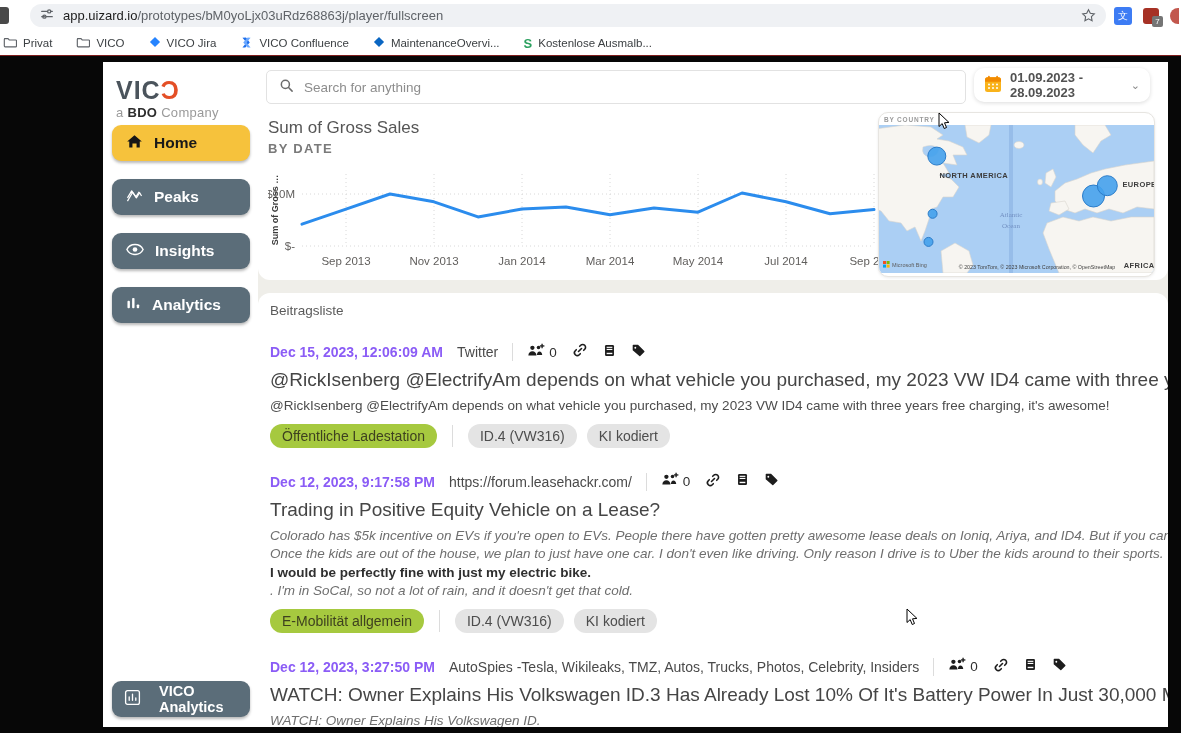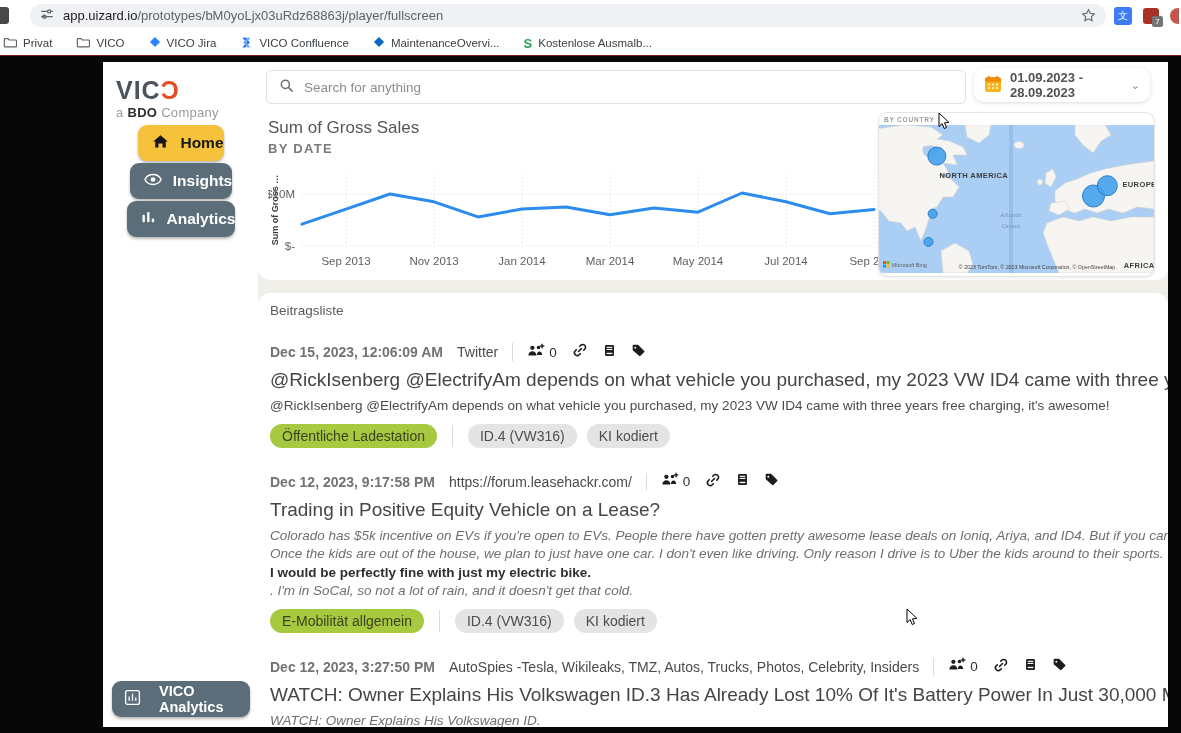--- a/index.html
+++ b/index.html
@@ -28,21 +28,21 @@
   .page { position:absolute; left:0; top:56px; right:0; bottom:0; background:#070707; }
   .app { position:absolute; left:103px; top:6px; width:1065px; height:665px; background:#fff; display:flex; overflow:hidden; }
 
   
   .sidebar { position:relative; width:155px; flex:none; background:#fff; }
   .logo { margin:16px 0 0 13px; line-height:1; }
   .logo-row { font-size:25px; font-weight:bold; letter-spacing:1px; color:#4b545c; }
   .logo-row .accent { color:#e44f26; }
   .logo-sub { font-size:13px; color:#9a9a9a; margin-top:3px; letter-spacing:.3px; }
   .logo-sub b { color:#2e2e2e; }
-  .nav { position:absolute; left:9px; right:8px; top:63px; display:flex; flex-direction:column; gap:2px;align-items:center; }
+  .nav { position:absolute; left:9px; right:8px; top:63px; display:flex; flex-direction:column; gap:18px; }
   .nav-btn { height:36px; border-radius:9px; display:flex; align-items:center; gap:11px; padding-left:14px;
              background:#5b6d79; color:#fff; font-size:15.5px; font-weight:bold; box-shadow:0 2px 3px rgba(0,0,0,.28); cursor:pointer; }
   .nav-btn.active { background:#f6c23c; color:#191919; }
   .bottom-btn { position:absolute; left:9px; bottom:10px; width:138px; height:36px; border-radius:9px; background:#5b6d79; color:#fff;
                 font-size:14.5px; font-weight:bold; display:flex; align-items:center; gap:18px; padding-left:12px; box-shadow:0 2px 3px rgba(0,0,0,.28); cursor:pointer; }
 
   
   .content { flex:1; min-width:0; display:flex; flex-direction:column; background:#efeee9; }
   .top-section { position:relative; height:218px; flex:none; background:#fff; border-radius:0 0 12px 12px; }
   .band { height:13px; flex:none; }
@@ -73,21 +73,21 @@
   .map-svg { display:block; }
   .m-region { font-size:7.5px; font-weight:bold; fill:#3c3c3c; letter-spacing:.4px; font-family:"Liberation Sans",sans-serif; }
   .m-ocean { font-size:7px; fill:#7290c2; font-family:"Liberation Serif",serif; }
   .m-attr { font-size:5.3px; fill:#3f3f3f; font-family:"Liberation Sans",sans-serif; }
   .m-bing { font-size:5.5px; fill:#5c5c5c; font-family:"Liberation Sans",sans-serif; }
 
   
   .posts-heading { font-size:13.5px; color:#5a5a5a; }
   .post { margin-top:24px; }
   .post-meta { display:flex; align-items:center; gap:14px; white-space:nowrap; overflow:hidden; }
-  .p-date { font-size:14px; font-weight:bold; color:#737373; }
+  .p-date { font-size:14px; font-weight:bold; color:#8b5cf6; }
   .p-source { font-size:14px; color:#4a4a4a; }
   .meta-sep { width:1px; height:18px; background:#dcdcdc; flex:none; }
   .meta-icons { display:flex; align-items:center; gap:15px; }
   .micon { display:flex; align-items:center; gap:4px; cursor:pointer; }
   .micount { font-size:13.5px; color:#2e2e2e; }
   .post-title { margin-top:7px; font-size:19px; color:#454545; white-space:nowrap; overflow:hidden; cursor:pointer; }
   .post-body { margin-top:6px; }
   .post-body div { font-size:13.5px; line-height:18.5px; color:#4c4c4c; white-space:nowrap; overflow:hidden; }
   .bl-italic { font-style:italic; color:#6e6e6e !important; }
   .bl-bold { font-weight:bold; color:#2f2f2f !important; }
@@ -178,20 +178,27 @@
         <div class="logo">
           <div class="logo-row"><span>VIC</span><span class="accent">Ɔ</span></div>
           <div class="logo-sub"><span>a </span><b>BDO</b><span> Company</span></div>
         </div>
         <nav class="nav" id="nav">
             <div class="nav-btn active">
               <span><svg viewBox="0 0 18 16" width="17" height="15">
                   <path d="M9 1.2L16.8 8h-2.2v6.5h-3.4V10H6.8v4.5H3.4V8H1.2z" fill="#161616"></path>
                 </svg></span>
               <span>Home</span>
+            </div>
+            <div class="nav-btn">
+              <span><svg viewBox="0 0 18 16" width="17" height="15" fill="none" stroke="#fff" stroke-width="1.3" stroke-linejoin="round">
+                  <path d="M1.5 14L7 4.5l4 6L14.5 5l2 3.5"></path>
+                  <path d="M1.5 10.5L6 3l4.5 6.5L14 4"></path>
+                </svg></span>
+              <span>Peaks</span>
             </div>
             <div class="nav-btn">
               <span><svg viewBox="0 0 20 14" width="18" height="13">
                   <path d="M10 1.5C5.5 1.5 2.2 4.5 1 7c1.2 2.5 4.5 5.5 9 5.5S17.8 9.5 19 7c-1.2-2.5-4.5-5.5-9-5.5z" fill="none" stroke="#fff" stroke-width="1.6"></path>
                   <circle cx="10" cy="7" r="2.6" fill="#fff"></circle>
                 </svg></span>
               <span>Insights</span>
             </div>
             <div class="nav-btn">
               <span><svg viewBox="0 0 16 14" width="15" height="13">

